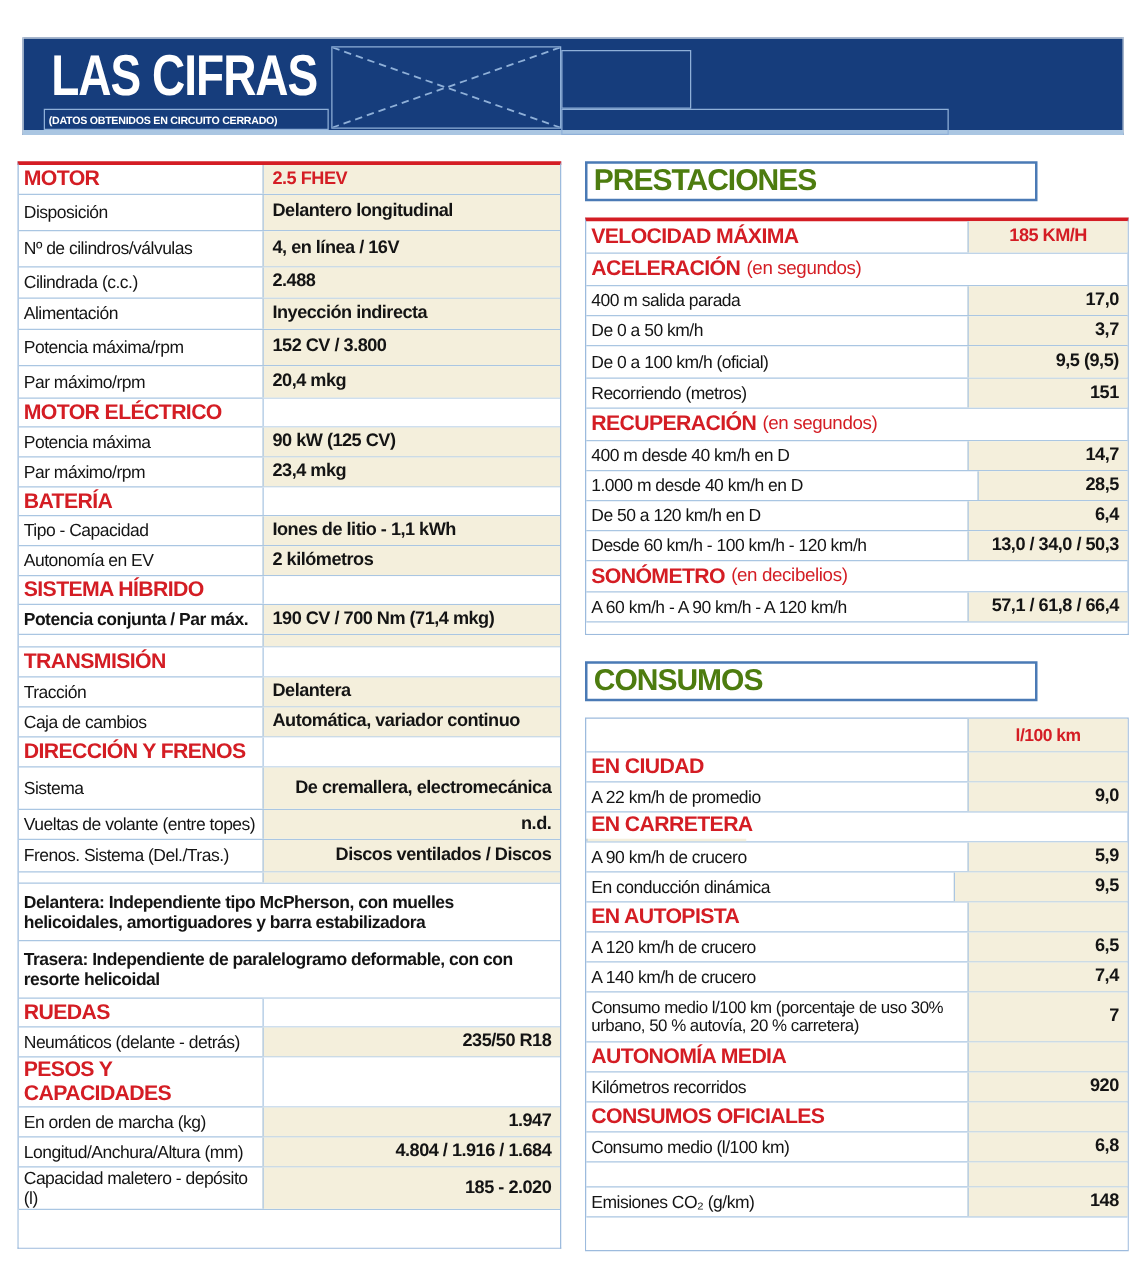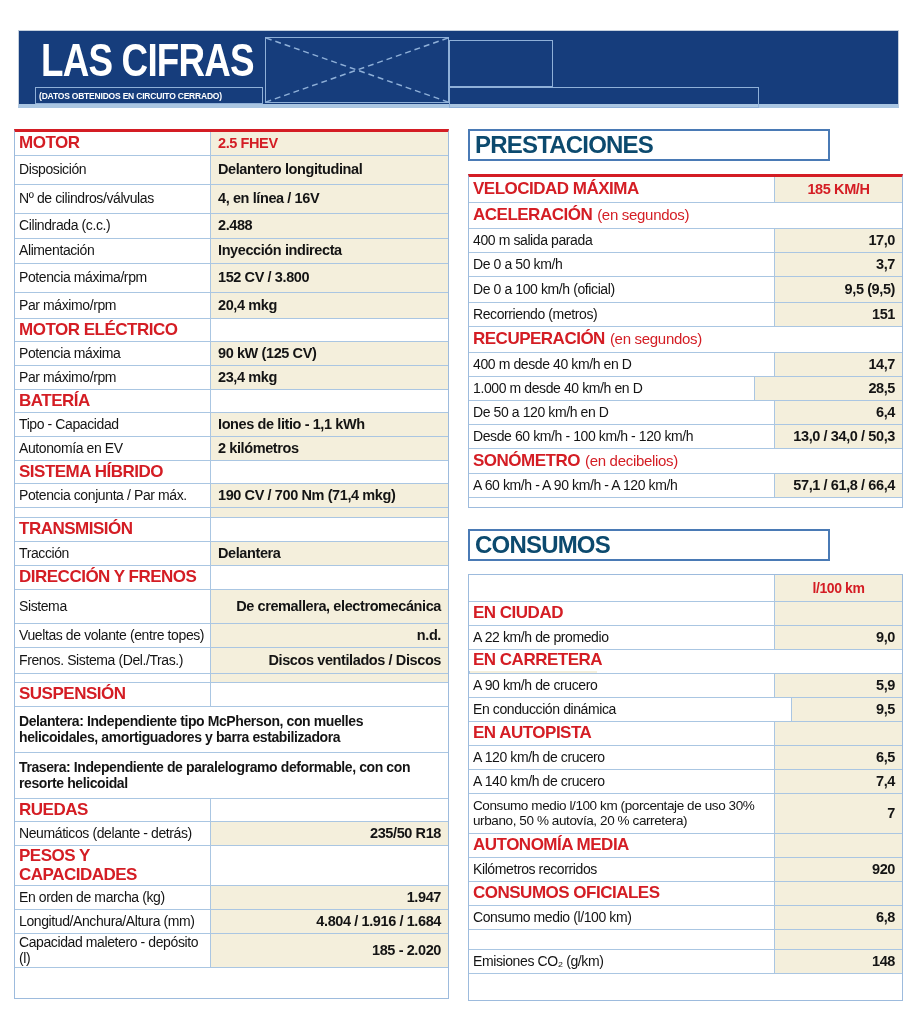--- a/index.html
+++ b/index.html
@@ -56,27 +56,27 @@
   .al-c { justify-content:center; }
   .t-row.s .t-label, .t-row.sv .t-label {
     color:#d41d24; font-weight:700; font-size:17px; letter-spacing:-0.5px;
   }
   .t-row.s .t-label .note { font-weight:400; font-size:15px; margin-left:5px; letter-spacing:-0.3px; }
   .t-row.sv .t-value { color:#d41d24; }
   .t-row.s .t-value.white { background:#fff; }
   .t-row.full .t-label { font-weight:700; padding:3px 4px 3px 4px; }
   .t-row.pad { border-top:1px solid #aac6e2; background:#fff; }
   .t-row.unit .t-value { color:#d41d24; font-size:14px; }
-  .lbl-bold { font-weight:400; }
+  .lbl-bold { font-weight:700; }
   .two-line { font-size:13.5px; }
 
   .panel-title {
     width:362px; height:32px; border:2px solid #4a7ab5; background:#fff;
     display:flex; align-items:center; padding-left:5px; margin-bottom:13px;
-    color:#0c4a6e; font-weight:700; font-size:24px; letter-spacing:-0.8px;
+    color:#4d7c0f; font-weight:700; font-size:24px; letter-spacing:-0.8px;
   }
   .gap-between { height:21px; }
 </style>
 </head>
 <body>
 
 <div class="banner">
   <div class="banner-title">LAS CIFRAS</div>
   <div class="banner-sub">(DATOS OBTENIDOS EN CIRCUITO CERRADO)</div>
   <div class="ph ph-x">
@@ -158,43 +158,43 @@
           <div class="t-value" style="width: 238px;"></div>
         </div>
         <div class="t-row s" style="min-height: 24px;">
           <div class="t-label">TRANSMISIÓN</div>
           <div class="t-value white" style="width: 238px;"></div>
         </div>
         <div class="t-row r" style="min-height: 24px;">
           <div class="t-label">Tracción</div>
           <div class="t-value al-l" style="width: 238px;">Delantera</div>
         </div>
+        <div class="t-row r" style="min-height: 24px;">
+          <div class="t-label">Caja de cambios</div>
+          <div class="t-value al-l" style="width: 238px;">Automática, variador continuo</div>
+        </div>
         <div class="t-row s" style="min-height: 24px;">
           <div class="t-label">DIRECCIÓN Y FRENOS</div>
           <div class="t-value white" style="width: 238px;"></div>
         </div>
         <div class="t-row r" style="min-height: 34px;">
           <div class="t-label">Sistema</div>
           <div class="t-value al-r" style="width: 238px;">De cremallera, electromecánica</div>
         </div>
         <div class="t-row r" style="min-height: 24px;">
           <div class="t-label">Vueltas de volante (entre topes)</div>
           <div class="t-value al-r" style="width: 238px;">n.d.</div>
         </div>
         <div class="t-row r" style="min-height: 26px;">
           <div class="t-label">Frenos. Sistema (Del./Tras.)</div>
           <div class="t-value al-r" style="width: 238px;">Discos ventilados / Discos</div>
         </div>
         <div class="t-row empty" style="min-height: 9px;">
           <div class="t-label"></div>
           <div class="t-value" style="width: 238px;"></div>
-        </div>
-        <div class="t-row s" style="min-height: 24px;">
-          <div class="t-label">SUSPENSIÓN</div>
-          <div class="t-value white" style="width: 238px;"></div>
         </div>
         <div class="t-row full" style="min-height: 46px;">
           <div class="t-label">Delantera: Independiente tipo McPherson, con muelles helicoidales, amortiguadores y barra estabilizadora</div>
         </div>
         <div class="t-row full" style="min-height: 46px;">
           <div class="t-label">Trasera: Independiente de paralelogramo deformable, con con resorte helicoidal</div>
         </div>
         <div class="t-row s" style="min-height: 23px;">
           <div class="t-label">RUEDAS</div>
           <div class="t-value white" style="width: 238px;"></div>
@@ -255,21 +255,21 @@
         </div>
         <div class="t-row s" style="min-height: 26px;">
           <div class="t-label">RECUPERACIÓN<span class="note">(en segundos)</span></div>
         </div>
         <div class="t-row r" style="min-height: 24px;">
           <div class="t-label">400 m desde 40 km/h en D</div>
           <div class="t-value al-r" style="width: 128px;">14,7</div>
         </div>
         <div class="t-row r" style="min-height: 24px;">
           <div class="t-label">1.000 m desde 40 km/h en D</div>
-          <div class="t-value al-r" style="width: 148px;">28,5</div>
+          <div class="t-value al-r" style="width: 120px;">28,5</div>
         </div>
         <div class="t-row r" style="min-height: 24px;">
           <div class="t-label">De 50 a 120 km/h en D</div>
           <div class="t-value al-r" style="width: 128px;">6,4</div>
         </div>
         <div class="t-row r" style="min-height: 24px;">
           <div class="t-label">Desde 60 km/h - 100 km/h - 120 km/h</div>
           <div class="t-value al-r" style="width: 128px;">13,0 / 34,0 / 50,3</div>
         </div>
         <div class="t-row s" style="min-height: 25px;">
@@ -305,21 +305,21 @@
         <div class="t-row s" style="min-height: 24px; flex-direction: column;">
           <div class="t-label">EN CARRETERA</div>
           <div class="t-value" style="width: 128px;"></div>
         </div>
         <div class="t-row r" style="min-height: 24px;">
           <div class="t-label">A 90 km/h de crucero</div>
           <div class="t-value al-r" style="width: 128px;">5,9</div>
         </div>
         <div class="t-row r" style="min-height: 24px;">
           <div class="t-label">En conducción dinámica</div>
-          <div class="t-value al-r" style="width: 111px; margin-left: 40px;">9,5</div>
+          <div class="t-value al-r" style="width: 139px; margin-left: 40px;">9,5</div>
         </div>
         <div class="t-row s" style="min-height: 24px;">
           <div class="t-label">EN AUTOPISTA</div>
           <div class="t-value" style="width: 128px;"></div>
         </div>
         <div class="t-row r" style="min-height: 24px;">
           <div class="t-label">A 120 km/h de crucero</div>
           <div class="t-value al-r" style="width: 128px;">6,5</div>
         </div>
         <div class="t-row r" style="min-height: 24px;">

